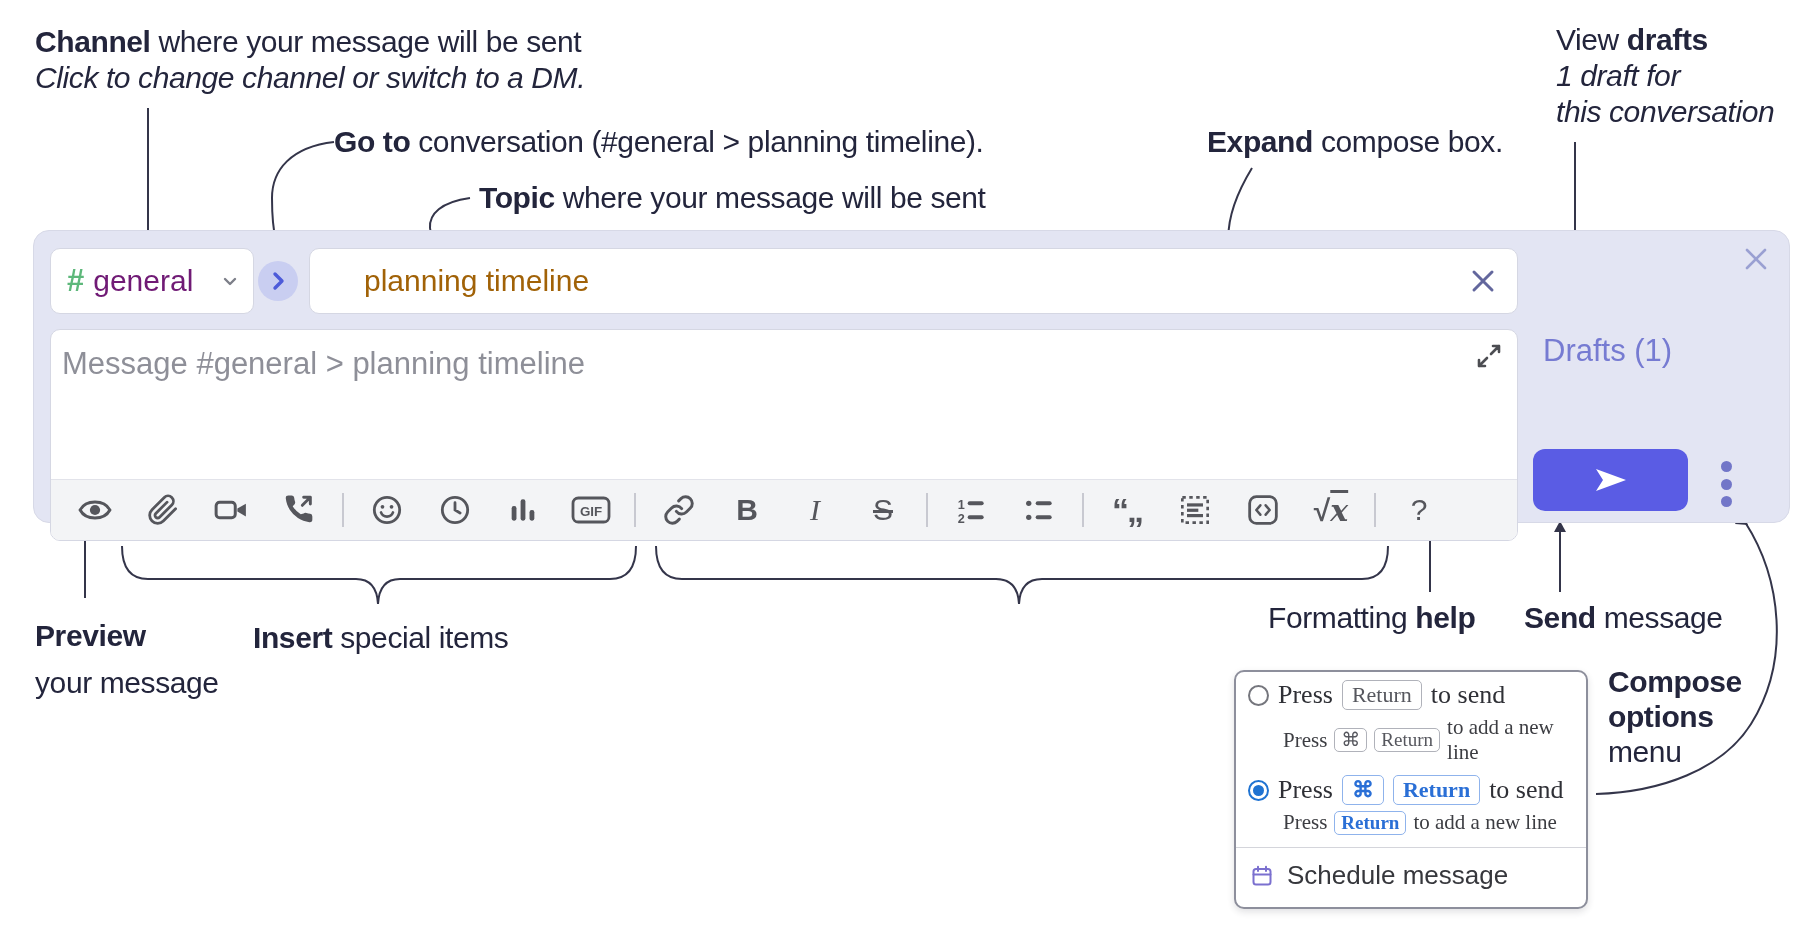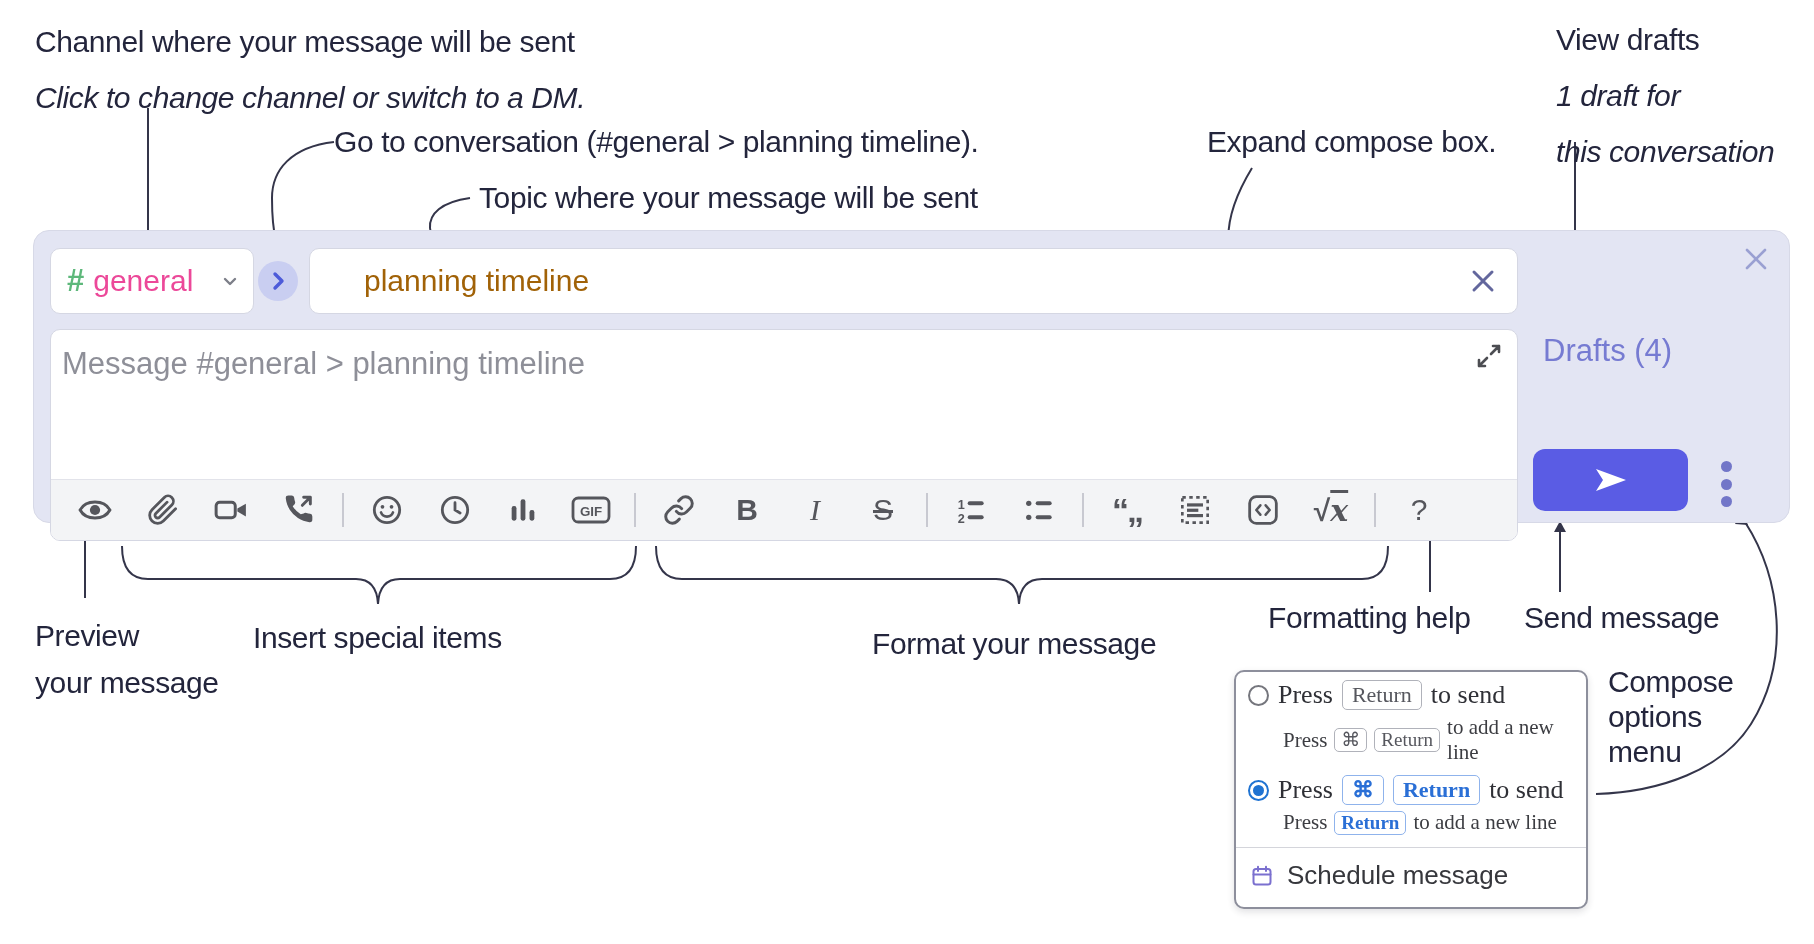--- a/index.html
+++ b/index.html
@@ -1,31 +1,31 @@
 <!DOCTYPE html>
 <html><head>
 <meta charset="utf-8">
 <style>
   html,body{margin:0;padding:0;background:#ffffff;}
   .stage{position:relative;width:1814px;height:944px;background:#ffffff;
          font-family:"Liberation Sans",sans-serif;color:#23253c;overflow:hidden;}
   svg{display:block;}
   
   .ann{position:absolute;font-size:30px;line-height:36px;letter-spacing:-0.4px;color:#23253c;white-space:nowrap;}
-  .ann b{font-weight:400;}
-  .it{font-style:italic;margin-top:20px;}
+  .ann b{font-weight:700;}
+  .it{font-style:italic;}
   .overlay{position:absolute;left:0;top:0;pointer-events:none;}
   
   .compose{position:absolute;left:33px;top:230px;width:1757px;height:293px;background:#e3e5f3;
            border:1px solid #d7d9e7;border-radius:16px;box-sizing:border-box;}
   .chan-select{position:absolute;left:16px;top:17px;width:204px;height:66px;background:#fff;
                border:1px solid #d5d7e3;border-radius:10px;box-sizing:border-box;
                display:flex;align-items:center;padding:0 12px 0 16px;cursor:pointer;}
   .chan-hash{color:#5eb87b;font-weight:700;font-size:31px;margin-right:9px;}
-  .chan-label{font-size:30px;color:#ec4899;flex:1;}
+  .chan-label{font-size:30px;color:#701a75;flex:1;}
   .goto-btn{position:absolute;left:224px;top:30px;width:40px;height:40px;border-radius:50%;
             background:#c9cef1;display:flex;align-items:center;justify-content:center;cursor:pointer;}
   .topic-input{position:absolute;left:275px;top:17px;width:1209px;height:66px;background:#fff;
                border:1px solid #d5d7e3;border-radius:10px;box-sizing:border-box;
                display:flex;align-items:center;padding:0 20px 0 22px;}
   .topic-text{font-size:30px;color:#a16207;flex:1;margin-left:32px;}
   .drafts-link{position:absolute;left:1509px;top:102px;font-size:31px;color:#767bd2;cursor:pointer;}
   .msg-area{position:absolute;left:16px;top:98px;width:1468px;height:212px;background:#fff;
             border:1px solid #d5d7e3;border-radius:10px;box-sizing:border-box;overflow:hidden;}
   .msg-box{position:relative;height:119px;}
@@ -133,21 +133,21 @@
       </svg>
     </div>
 
     <div class="topic-input">
       <span class="topic-text">planning timeline</span>
       <svg width="28" height="28" viewBox="0 0 28 28">
         <path d="M5 5 L23 23 M23 5 L5 23" stroke="#63679d" stroke-width="3" stroke-linecap="round" fill="none"></path>
       </svg>
     </div>
 
-    <div class="drafts-link">Drafts (4)</div>
+    <div class="drafts-link">Drafts (1)</div>
 
     <div class="msg-area">
       <div class="msg-box">
         <span class="msg-placeholder">Message #general &gt; planning timeline</span>
         <svg class="expand-btn" viewBox="0 0 28 28">
           <g stroke="#4c4d52" stroke-width="2.6" fill="none" stroke-linecap="round" stroke-linejoin="round">
             <path d="M16 12 L24 4 M18 4 H24 V10"></path>
             <path d="M12 16 L4 24 M10 24 H4 V18"></path>
           </g>
         </svg>
@@ -284,23 +284,20 @@
     </svg>
   </div>
 
   <div class="ann" style="left:253px;top:620px;">
     <b>Insert</b><span> special items</span>
   </div>
   <div class="ann" style="left:35px;top:612px;line-height:47px;">
     <div><b>Preview</b></div>
     <div>your message</div>
   </div>
-  <div class="ann" style="left:872px;top:626px;">
-    <b>Format</b><span> your message</span>
-  </div>
   <div class="ann" style="left:1268px;top:600px;">
     <span>Formatting </span><b>help</b>
   </div>
   <div class="ann" style="left:1524px;top:600px;">
     <b>Send</b><span> message</span>
   </div>
   <div class="ann" style="left:1608px;top:664px;line-height:35px;">
     <div><b>Compose</b></div>
     <div><b>options</b></div>
     <div>menu</div>

